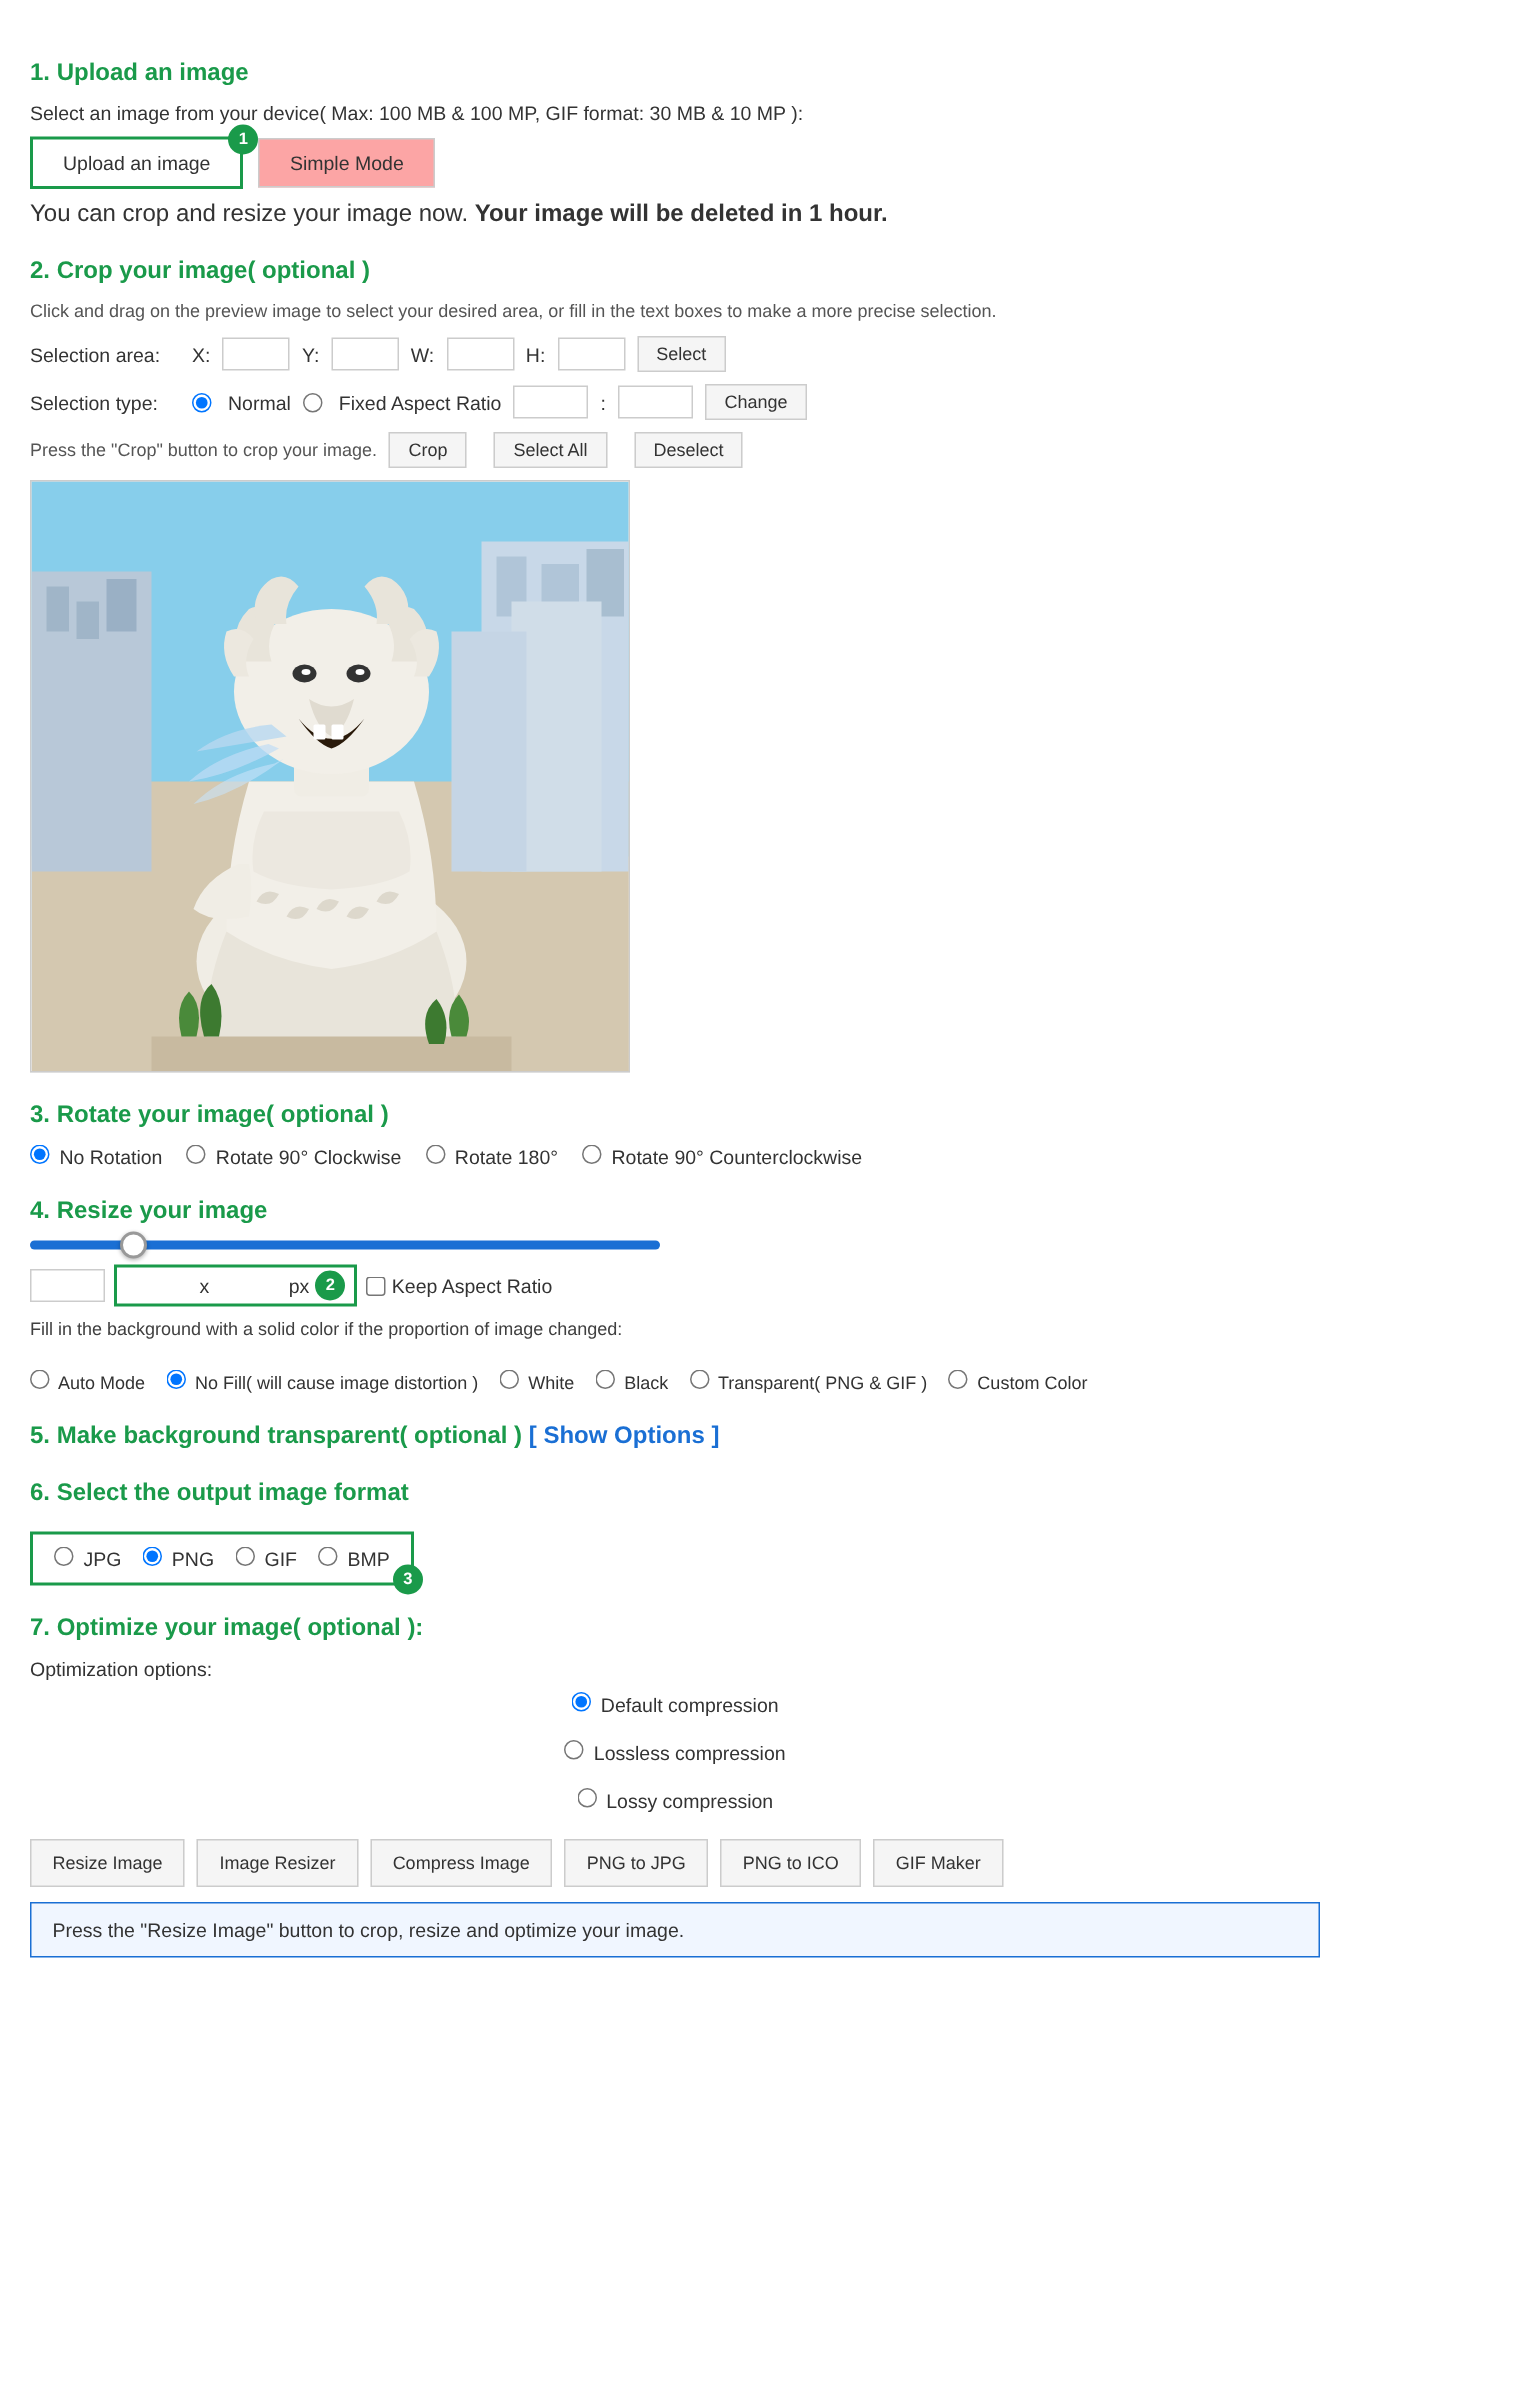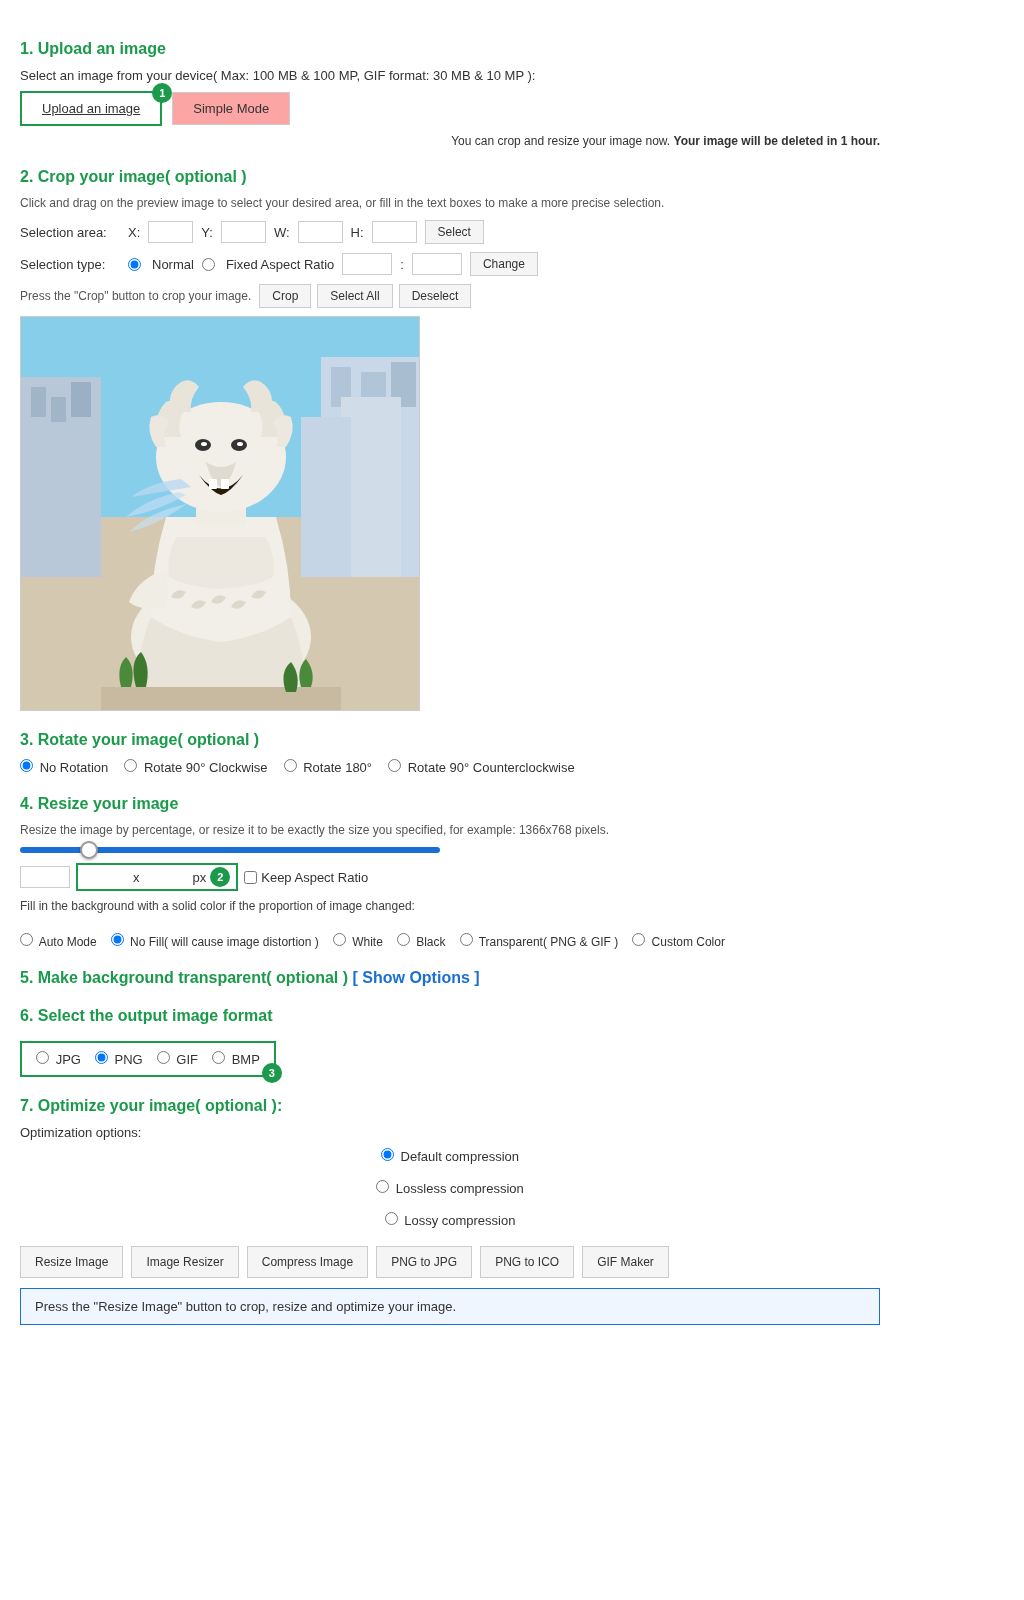--- a/index.html
+++ b/index.html
@@ -14,21 +14,20 @@
     .btn-row { display: flex; gap: 10px; align-items: center; margin-bottom: 8px; }
     
     .btn-upload {
       border: 2px solid #1a9a4a;
       background: #fff;
       padding: 8px 20px;
       font-size: 13px;
       cursor: pointer;
       color: #333;
       position: relative;
-      text-decoration: underline;
     }
     
     .btn-simple {
       border: 1px solid #ccc;
       background: #fca5a5;
       padding: 8px 20px;
       font-size: 13px;
       cursor: pointer;
       color: #333;
     }
@@ -36,21 +35,21 @@
     .circle-badge {
       width: 20px; height: 20px;
       border-radius: 50%;
       background: #1a9a4a;
       color: #fff;
       font-size: 11px;
       display: flex; align-items: center; justify-content: center;
       font-weight: bold;
     }
     
-    .delete-note { font-size: 12px; color: #333; margin-bottom: 6px; text-align: right; }
+    .delete-note { font-size: 16px; color: #333; margin-bottom: 6px; }
     .delete-note strong { font-weight: bold; }
     
     .crop-desc { font-size: 12px; color: #555; margin-bottom: 10px; }
     
     .form-row { display: flex; align-items: center; gap: 8px; margin-bottom: 8px; font-size: 13px; }
     
     .label-text { font-size: 13px; color: #333; min-width: 100px; }
     
     input[type="radio"] { margin-right: 3px; }
     
@@ -67,21 +66,21 @@
       border: 1px solid #ccc;
       background: #f5f5f5;
       padding: 4px 12px;
       font-size: 12px;
       cursor: pointer;
       color: #333;
     }
     
     .crop-note { font-size: 12px; color: #555; }
     
-    .crop-buttons { display: flex; gap: 6px; align-items: center; }
+    .crop-buttons { display: flex; gap: 18px; align-items: center; }
     
     .image-preview-container {
       border: 1px solid #ccc;
       width: 400px;
       height: 395px;
       overflow: hidden;
       margin-top: 8px;
       background: #e8e8e8;
     }
     
@@ -324,21 +323,20 @@
     </label>
     <label>
       <input type="radio" name="rotation" style="">
       <span>Rotate 90° Counterclockwise</span>
     </label>
   </div>
 </div>
 
 <div class="section">
   <h2>4. Resize your image</h2>
-  <p class="resize-desc">Resize the image by percentage, or resize it to be exactly the size you specified, for example: 1366x768 pixels.</p>
 
   <div class="slider-container">
     <div class="slider-track">
       <div class="slider-thumb"></div>
     </div>
   </div>
 
   <div class="resize-inputs">
     <input type="text" class="input-small" style="border: 1px solid rgb(204, 204, 204);">
     <div class="badge-wrapper" style="display:flex; align-items:center; gap:4px; border: 2px solid #1a9a4a; padding: 2px 6px;">

